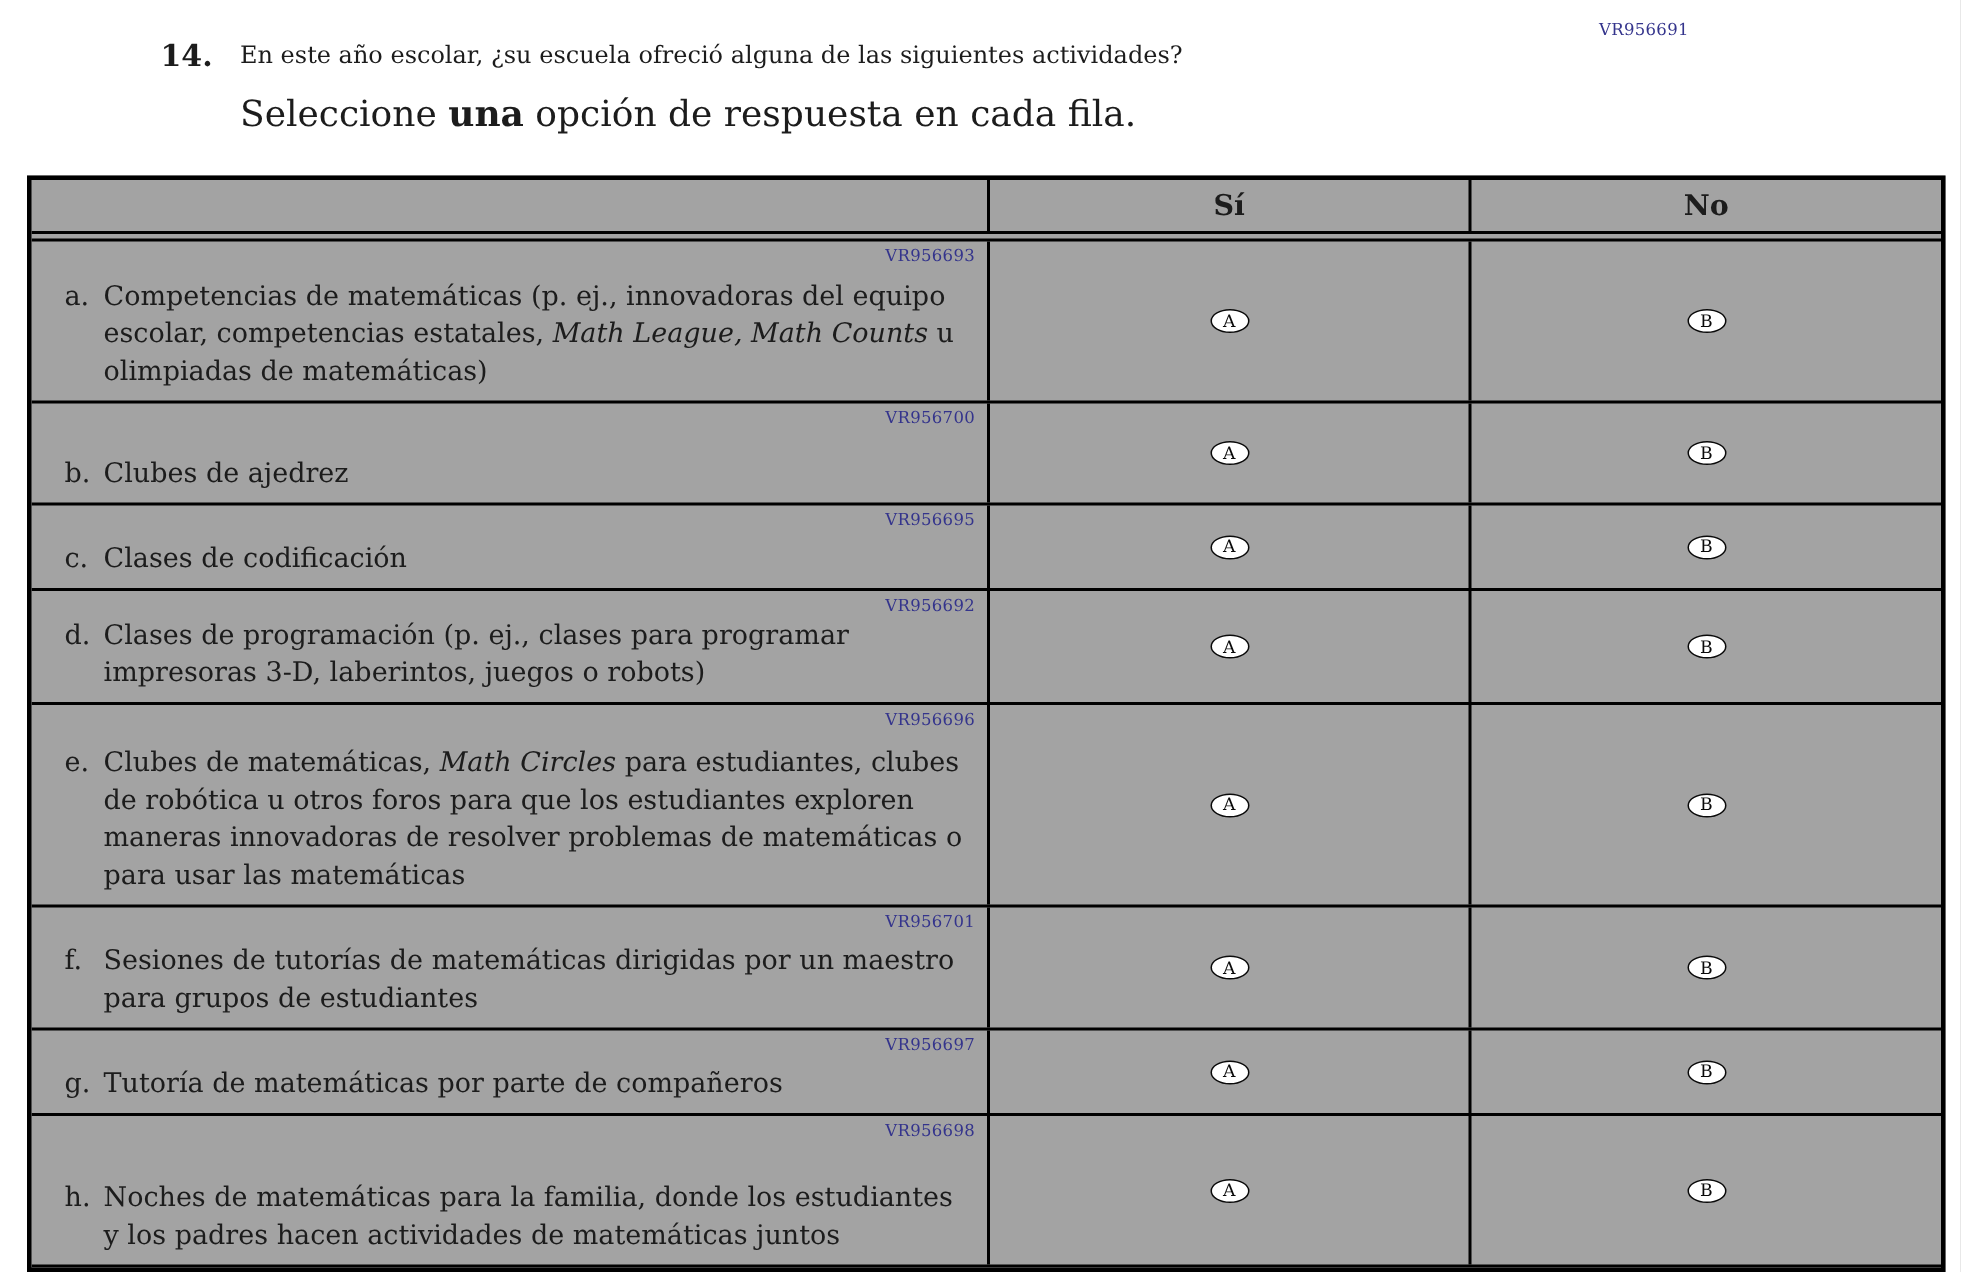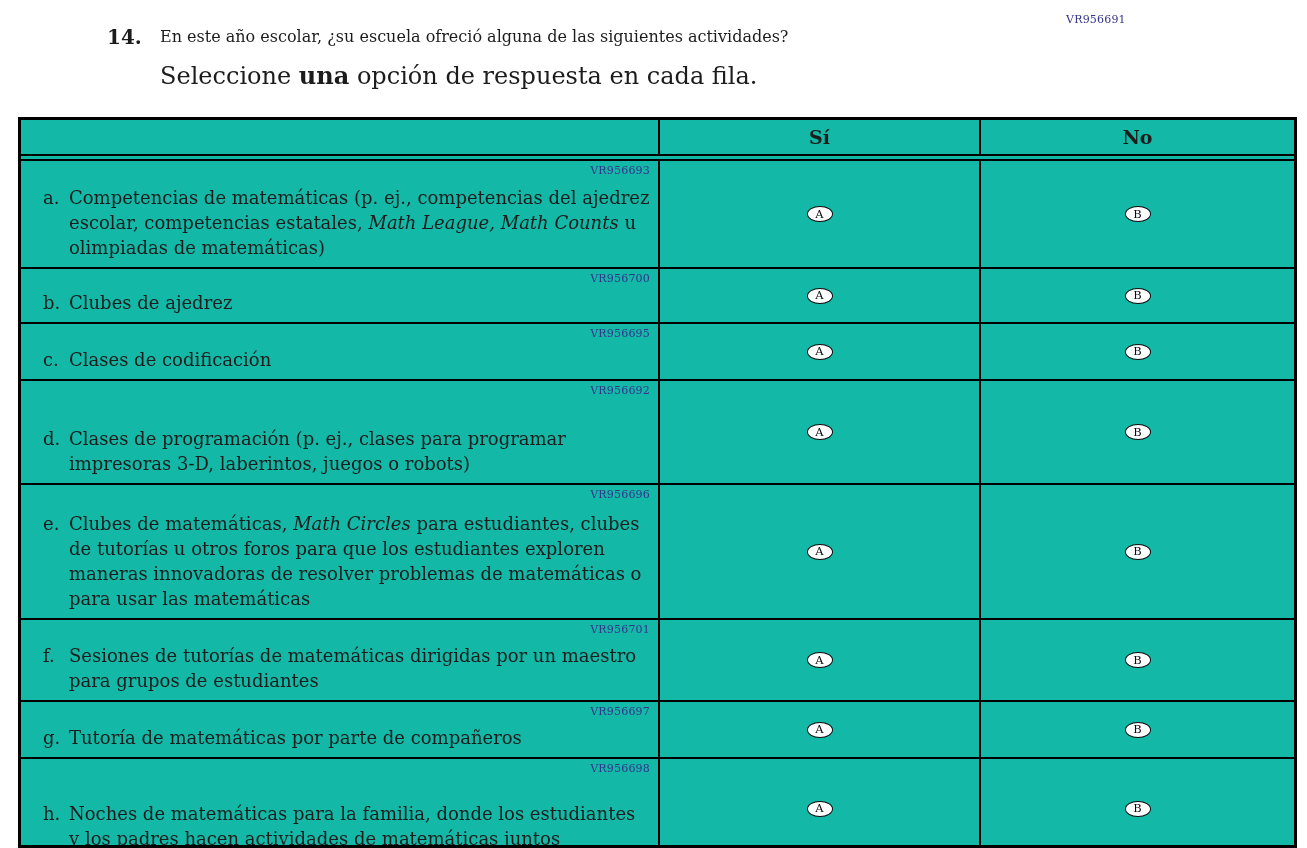--- a/index.html
+++ b/index.html
@@ -25,38 +25,38 @@
     font-size:11px;color:#34348c;letter-spacing:.2px;
   }
   .row-code{
     position:absolute;top:3px;right:8px;
     font-size:11px;color:#34348c;letter-spacing:.2px;
   }
   
   .qtable{
     position:absolute;left:18px;top:117px;width:1279px;height:731px;
     border:3px solid #000;box-sizing:border-box;overflow:hidden;
-    display:flex;flex-direction:column;background:#14b8a6;
+    display:flex;flex-direction:column;background:#a3a3a3;
   }
   .trow{
     display:grid;grid-template-columns:639px 321px 1fr;
     border-bottom:2px solid #000;box-sizing:border-box;flex:none;
   }
   .trow.header{height:41px;border-bottom:7px double #000;}
   .trow.partial{border-bottom:none;flex:1;}
   .cell{box-sizing:border-box;position:relative;overflow:hidden;}
   .cell.c1{border-right:2px solid #000;
     display:flex;flex-direction:column;justify-content:flex-end;
     padding:0 8px 7px 22px;}
   .cell.c2{border-right:2px solid #000;display:flex;align-items:center;justify-content:center;}
   .cell.c3{display:flex;align-items:center;justify-content:center;}
   .header .cell{display:flex;align-items:center;justify-content:center;}
   .col-head{font-size:19px;font-weight:bold;}
-  .trow.r0{height:108px}.trow.r1{height:55px}.trow.r2{height:57px}
-  .trow.r3{height:104px}.trow.r4{height:135px}.trow.r5{height:82px}
+  .trow.r0{height:108px}.trow.r1{height:68px}.trow.r2{height:57px}
+  .trow.r3{height:76px}.trow.r4{height:135px}.trow.r5{height:82px}
   .trow.r6{height:57px}.trow.r7{height:101px}
   .label{display:flex;font-size:18px;line-height:25px;}
   .letter{flex:none;width:26px;}
   .ltext{flex:1;max-width:585px;}
   .pt-i{font-style:italic;}
   .pt-b{font-weight:bold;}
   
   .bubble{
     width:26px;height:16px;border:1.7px solid #0a0a0a;border-radius:50%;
     display:inline-flex;align-items:center;justify-content:center;
@@ -82,21 +82,21 @@
     <div class="cell c3">
       <span class="col-head">No</span>
     </div>
   </div>
 
   <div class="trow r0">
     <div class="cell c1">
       <span class="row-code">VR956693</span>
       <div class="label">
         <span class="letter">a.</span>
-        <span class="ltext"><span>Competencias de matemáticas (p. ej., competencias del ajedrez escolar, competencias estatales, </span><span class="pt-i">Math League, Math Counts</span><span> u olimpiadas de matemáticas)</span></span>
+        <span class="ltext"><span>Competencias de matemáticas (p. ej., innovadoras del equipo escolar, competencias estatales, </span><span class="pt-i">Math League, Math Counts</span><span> u olimpiadas de matemáticas)</span></span>
       </div>
     </div>
     <div class="cell c2">
       <span class="bubble">A</span>
     </div>
     <div class="cell c3">
       <span class="bubble">B</span>
     </div>
   </div>
 
@@ -146,21 +146,21 @@
     <div class="cell c3">
       <span class="bubble">B</span>
     </div>
   </div>
 
   <div class="trow r4">
     <div class="cell c1">
       <span class="row-code">VR956696</span>
       <div class="label">
         <span class="letter">e.</span>
-        <span class="ltext"><span>Clubes de matemáticas, </span><span class="pt-i">Math Circles</span><span> para estudiantes, clubes de tutorías u otros foros para que los estudiantes exploren maneras innovadoras de resolver problemas de matemáticas o para usar las matemáticas</span></span>
+        <span class="ltext"><span>Clubes de matemáticas, </span><span class="pt-i">Math Circles</span><span> para estudiantes, clubes de robótica u otros foros para que los estudiantes exploren maneras innovadoras de resolver problemas de matemáticas o para usar las matemáticas</span></span>
       </div>
     </div>
     <div class="cell c2">
       <span class="bubble">A</span>
     </div>
     <div class="cell c3">
       <span class="bubble">B</span>
     </div>
   </div>
 

